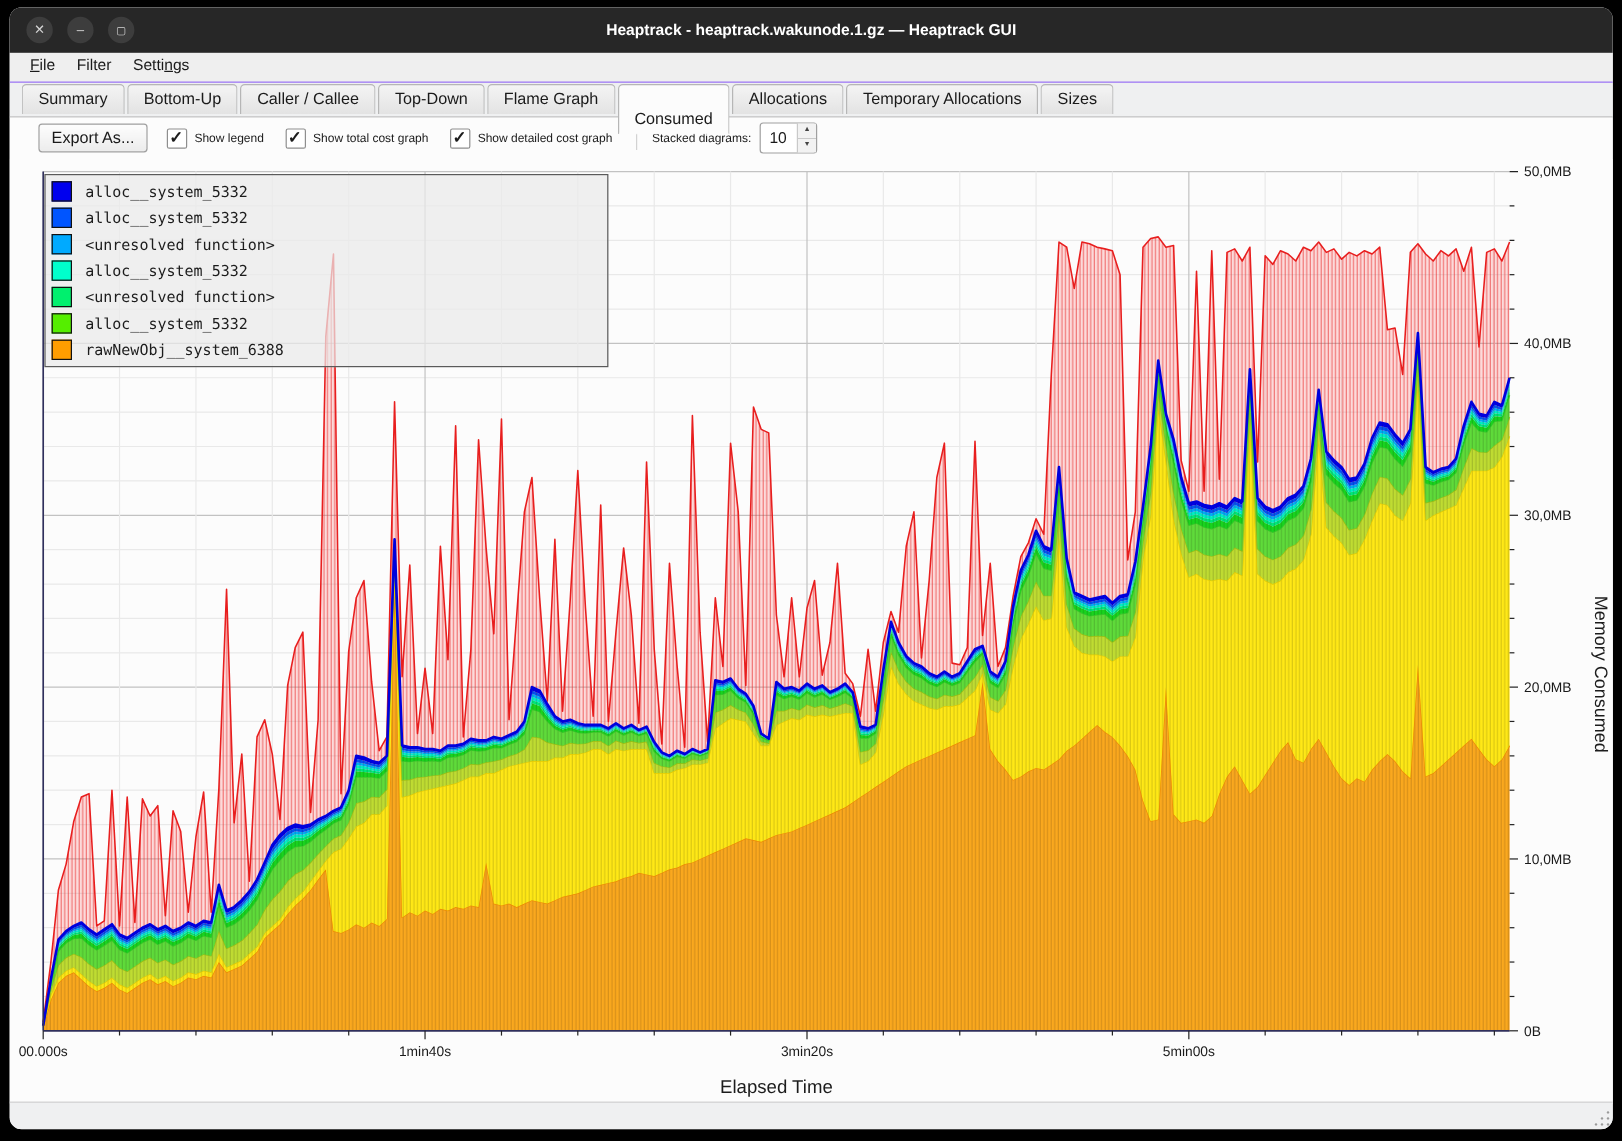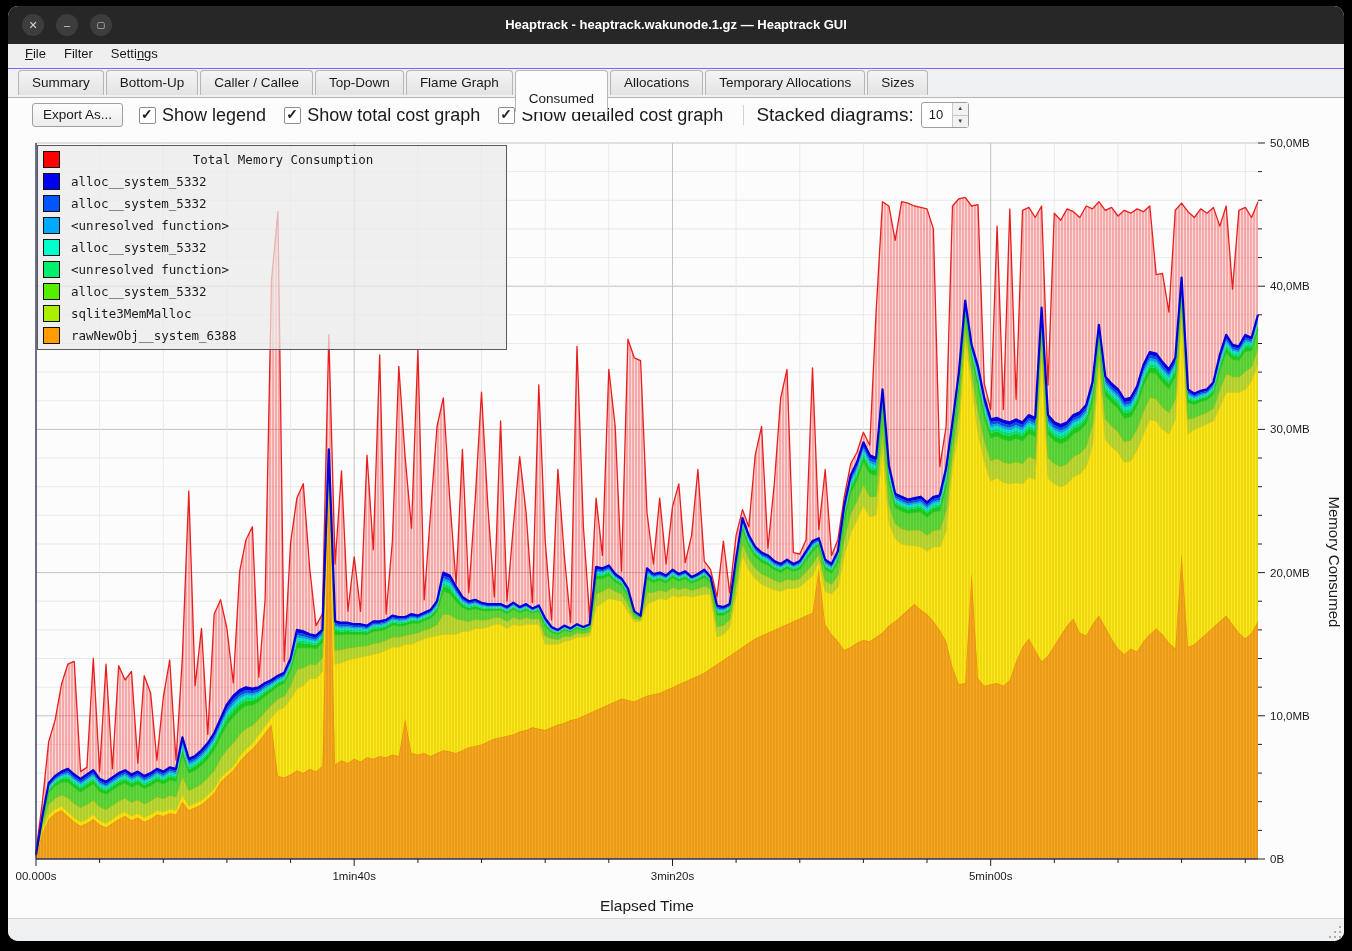--- a/index.html
+++ b/index.html
@@ -26,23 +26,23 @@
     border-radius:4px 4px 0 0;position:relative;top:1px;height:15px;line-height:15px;}
   .tab.active{background:#fcfcfc;padding-top:20px;z-index:3;border-bottom:1px solid #fcfcfc;top:1px;}
   
   #toolbar{height:34px;background:#fcfcfc;display:flex;align-items:center;padding-left:24px;flex:none;}
   #export-btn{font-size:13.5px;color:#1a1a1a;background:linear-gradient(#fdfdfd,#ececec);
     border:1px solid #9f9f9f;border-radius:3px;padding:3px 10px 4px 10px;margin-right:16px;}
   .cb-group{display:flex;align-items:center;margin-right:18px;}
   .checkbox{width:15px;height:15px;background:#ffffff;border:1px solid #8e8e8e;border-radius:2px;
     margin-right:6px;position:relative;flex:none;}
   .checkbox .mark{position:absolute;left:1px;top:-2px;font-size:14px;color:#1c1c1c;font-weight:bold;}
-  .cb-label{font-size:18px;color:#1a1a1a;}
+  .cb-label{font-size:10px;color:#1a1a1a;}
   #tb-sep{width:1px;height:20px;background:#d2d2d2;margin:0 12px 0 2px;}
-  #stacked-label{font-size:19px;color:#1a1a1a;margin-right:7px;}
+  #stacked-label{font-size:10px;color:#1a1a1a;margin-right:7px;}
   #spinbox{width:46px;height:24px;border:1px solid #9f9f9f;border-radius:3px;background:#ffffff;
     display:flex;}
   #spin-value{flex:1;font-size:13px;color:#1a1a1a;line-height:24px;padding-left:7px;}
   #spin-arrows{width:15px;border-left:1px solid #c9c9c9;display:flex;flex-direction:column;}
   .spin-btn{flex:1;font-size:6px;color:#444;text-align:center;line-height:11px;background:#f2f2f2;}
   .spin-btn:first-child{border-bottom:1px solid #c9c9c9;}
   
   #chart-region{position:relative;flex:1;background:#fcfcfc;}
   #chart-canvas{position:absolute;left:0;top:0;}
   #y-axis-title{position:absolute;right:2px;top:364px;font-size:15px;color:#1c1c1c;
@@ -290,24 +290,20 @@
           <text x="1262" y="731" font-size="11.5" fill="#1a1a1a" font-family="Liberation Sans,sans-serif">0B</text>
           <text x="1262" y="587.8" font-size="11.5" fill="#1a1a1a" font-family="Liberation Sans,sans-serif">10,0MB</text>
           <text x="1262" y="444.6" font-size="11.5" fill="#1a1a1a" font-family="Liberation Sans,sans-serif">20,0MB</text>
           <text x="1262" y="301.4" font-size="11.5" fill="#1a1a1a" font-family="Liberation Sans,sans-serif">30,0MB</text>
           <text x="1262" y="158.2" font-size="11.5" fill="#1a1a1a" font-family="Liberation Sans,sans-serif">40,0MB</text>
           <text x="1262" y="15" font-size="11.5" fill="#1a1a1a" font-family="Liberation Sans,sans-serif">50,0MB</text>
           <text x="639" y="779" font-size="15.5" fill="#1c1c1c" text-anchor="middle" font-family="Liberation Sans,sans-serif">Elapsed Time</text>
         </svg></div>
     <div id="y-axis-title">Memory Consumed</div>
     <div id="legend">
-        <div class="lg-row title">
-          <div class="lg-swatch" style="background: rgb(255, 0, 0);"></div>
-          <div class="lg-label">Total Memory Consumption</div>
-        </div>
         <div class="lg-row">
           <div class="lg-swatch" style="background: rgb(0, 0, 238);"></div>
           <div class="lg-label">alloc__system_5332</div>
         </div>
         <div class="lg-row">
           <div class="lg-swatch" style="background: rgb(0, 85, 255);"></div>
           <div class="lg-label">alloc__system_5332</div>
         </div>
         <div class="lg-row">
           <div class="lg-swatch" style="background: rgb(0, 170, 255);"></div>
@@ -319,24 +315,20 @@
         </div>
         <div class="lg-row">
           <div class="lg-swatch" style="background: rgb(0, 240, 110);"></div>
           <div class="lg-label">&lt;unresolved function&gt;</div>
         </div>
         <div class="lg-row">
           <div class="lg-swatch" style="background: rgb(85, 238, 0);"></div>
           <div class="lg-label">alloc__system_5332</div>
         </div>
         <div class="lg-row">
-          <div class="lg-swatch" style="background: rgb(170, 238, 0);"></div>
-          <div class="lg-label">sqlite3MemMalloc</div>
-        </div>
-        <div class="lg-row">
           <div class="lg-swatch" style="background: rgb(255, 157, 0);"></div>
           <div class="lg-label">rawNewObj__system_6388</div>
         </div>
       </div>
   </div>
 
   <div id="statusbar">
     <div id="grip">
         <i></i>
         <i></i>

